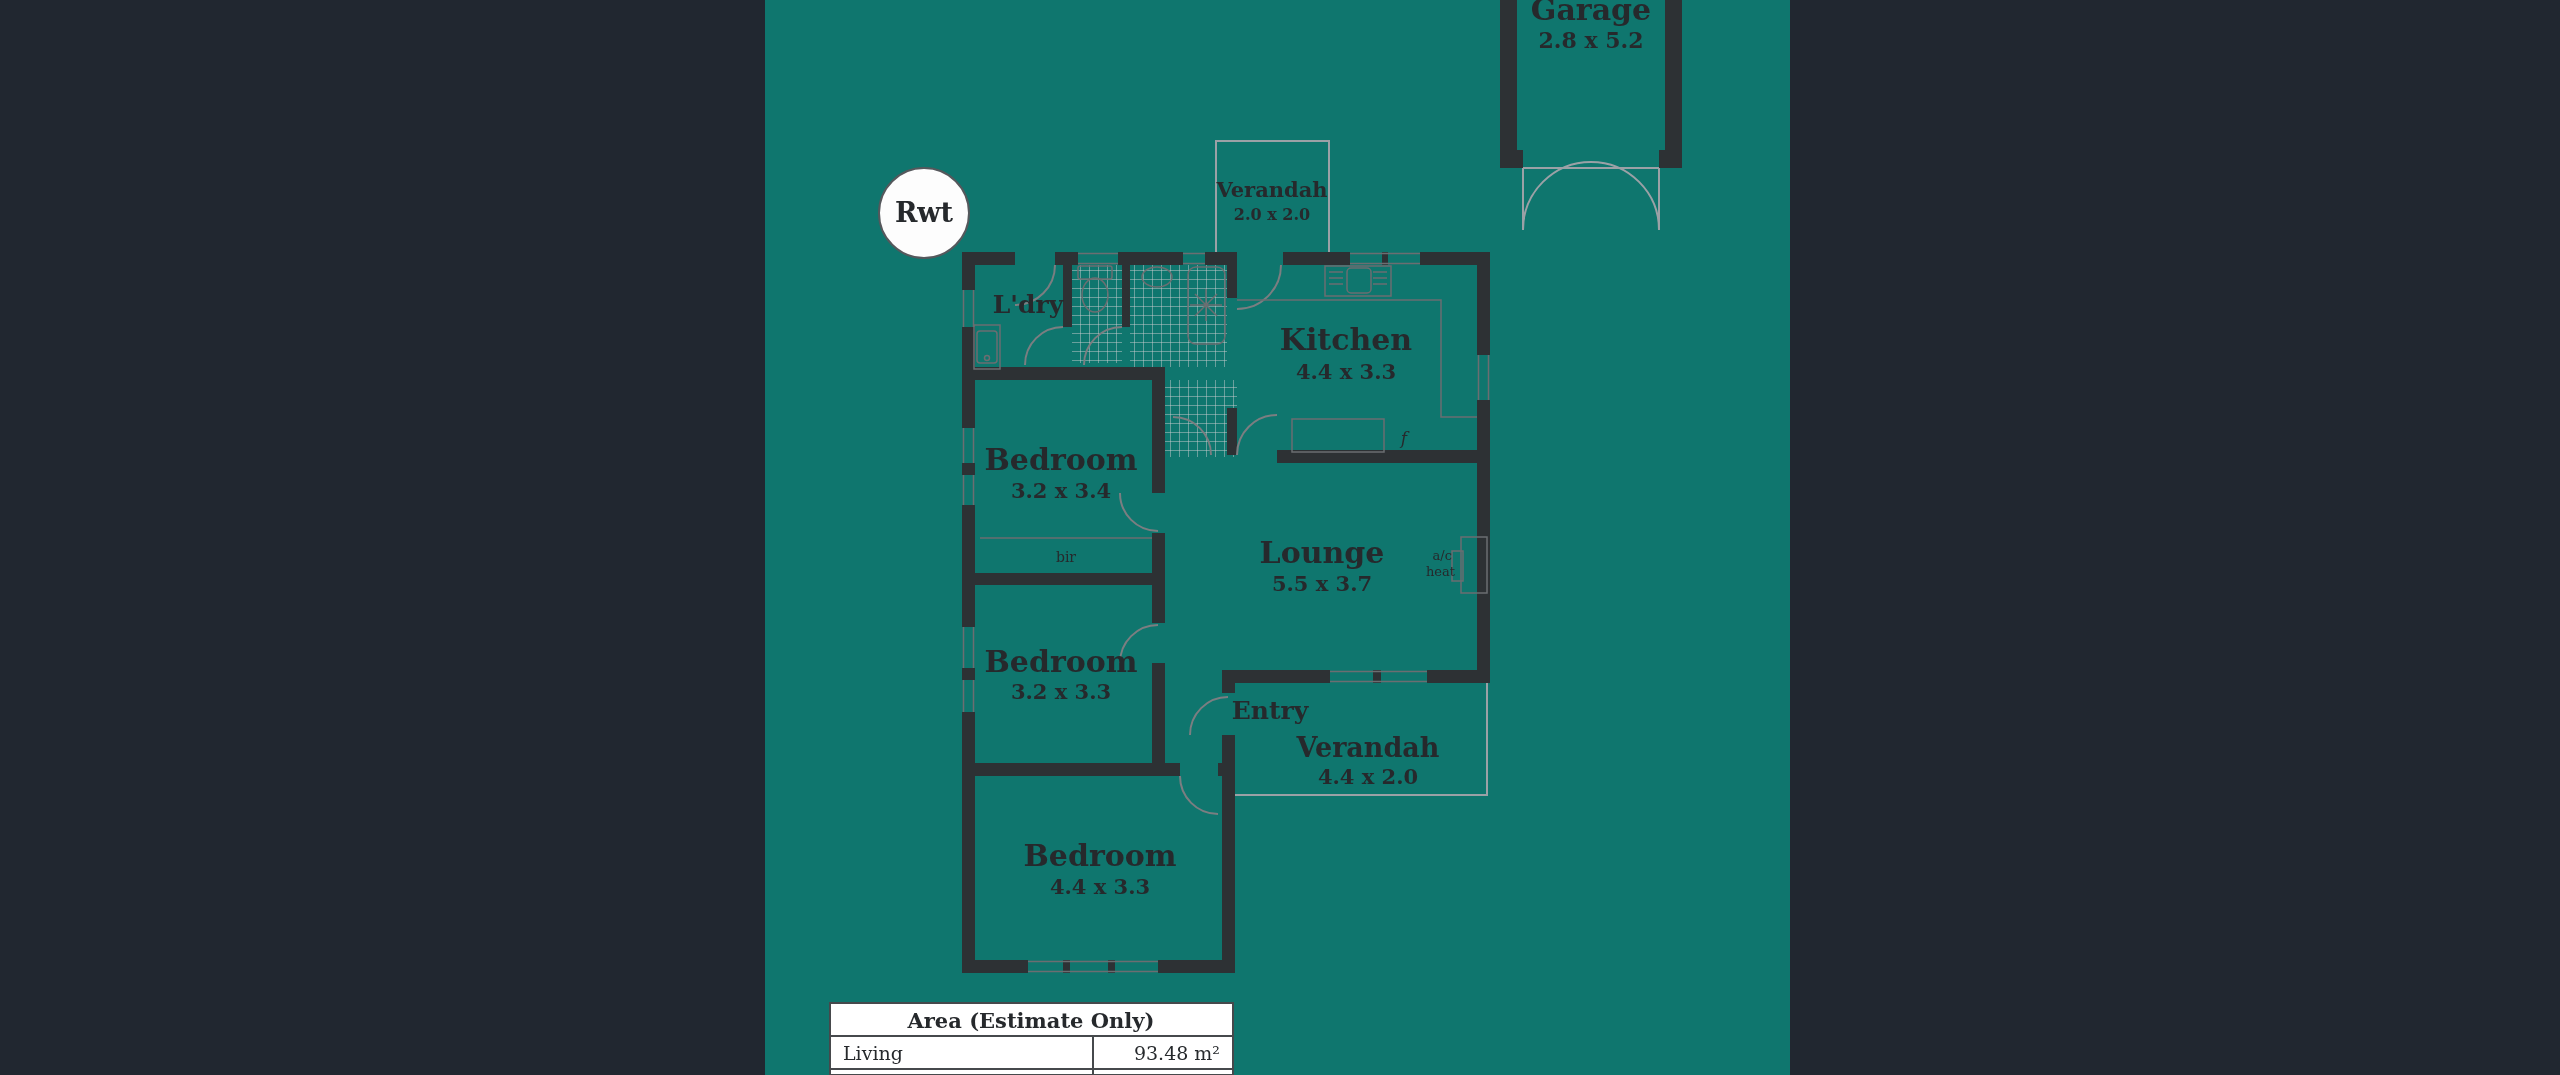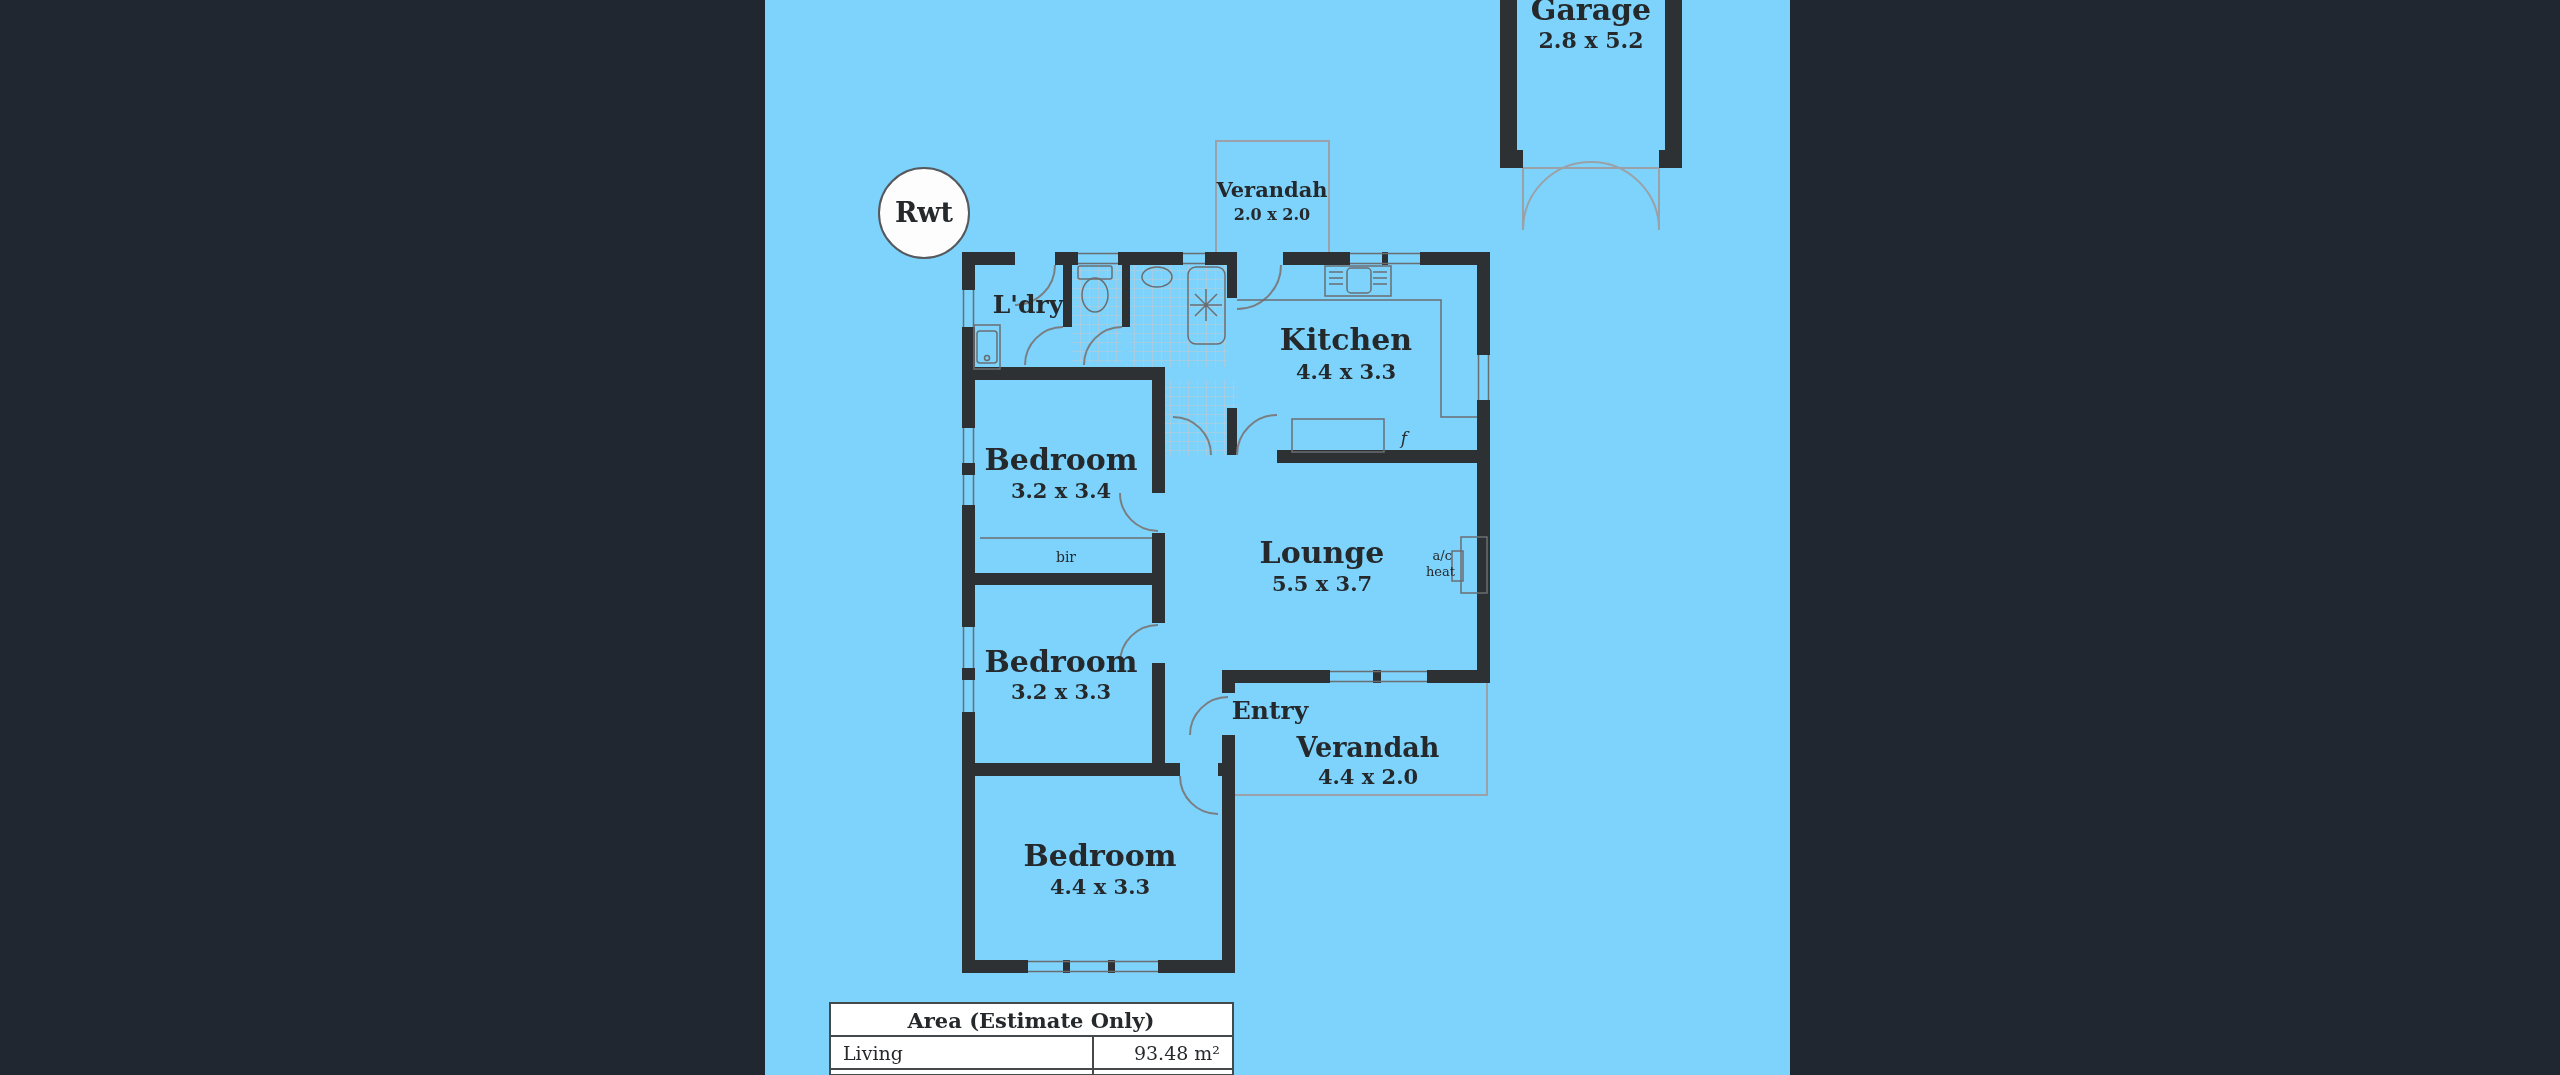--- a/index.html
+++ b/index.html
@@ -3,21 +3,21 @@
 <meta charset="utf-8">
 <style>
   html,body{margin:0;padding:0;}
   body{
     width:2560px;height:1075px;position:relative;overflow:hidden;
     background:#fdfdfd;font-family:"DejaVu Serif", serif;
   }
   .side-panel{position:absolute;top:0;height:1075px;background:#212730;}
   #panel-left{left:0;width:765px;}
   #panel-right{left:1790px;width:770px;}
-  #plan-canvas{position:absolute;left:765px;top:0;width:1025px;height:1075px;background:#7dd3fc;}
+  #plan-canvas{position:absolute;left:765px;top:0;width:1025px;height:1075px;background:#0f766e;}
   svg{display:block;}
   svg text{fill:#26292c;}
   .room-name{font-size:30px;font-weight:bold;}
   .room-dims{font-size:21px;font-weight:bold;}
   .small-name{font-size:25px;font-weight:bold;}
   .ver-name{font-size:21px;font-weight:bold;}
   .ver-dims{font-size:16px;font-weight:bold;}
   .verb-name{font-size:27px;font-weight:bold;}
   .garage-name{font-size:30px;font-weight:bold;}
   .garage-dims{font-size:22px;font-weight:bold;}

